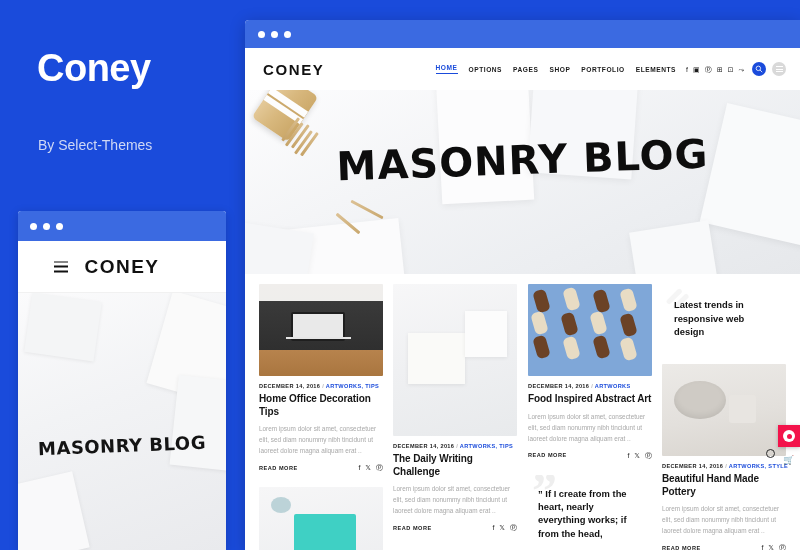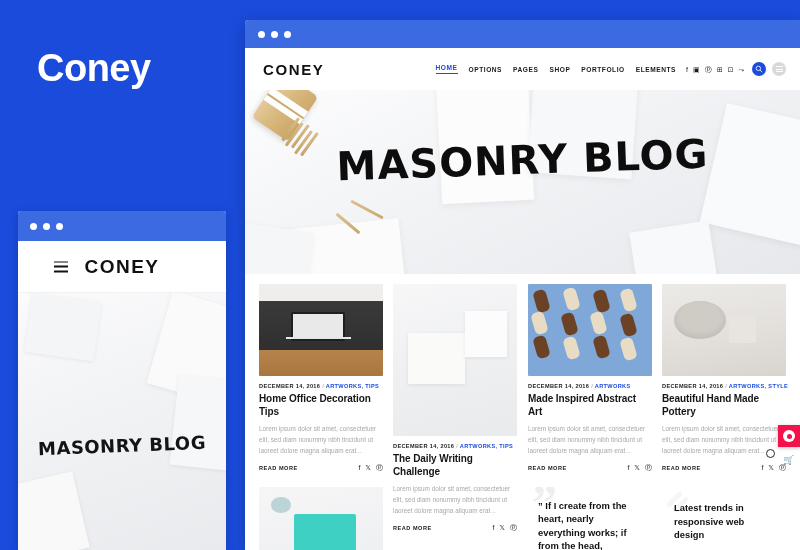--- a/index.html
+++ b/index.html
@@ -276,20 +276,21 @@
   .fw-globe{
     position:absolute; left:-12px; top:24px; width:9px; height:9px;
     border-radius:50%; border:1.2px solid #2b2b2b;
   }
 </style>
 </head>
 <body>
 
 <div class="left-panel">
   <div class="brand-title">Coney</div>
+  <div class="brand-by">By Select-Themes</div>
 
   <div class="mobile-win">
     <div class="mobile-bar">
       <span class="dot"></span>
       <span class="dot"></span>
       <span class="dot"></span>
     </div>
     <div class="mobile-header">
       <span class="burger">
           <i></i>
@@ -431,66 +432,66 @@
             <span class="bar" style="left:6%;top:56%;background:#6b4226;"></span>
             <span class="bar" style="left:30%;top:58%;background:#e8dcc4;"></span>
             <span class="bar" style="left:54%;top:56%;background:#6b4226;"></span>
             <span class="bar" style="left:76%;top:59%;background:#e8dcc4;"></span>
           </div>
           <div class="meta">
             <span>DECEMBER 14, 2016</span>
             <span class="sep">/</span>
             <span class="cat">ARTWORKS</span>
           </div>
-          <div class="card-title">Made Inspired Abstract Art</div>
+          <div class="card-title">Food Inspired Abstract Art</div>
           <div class="excerpt">Lorem ipsum dolor sit amet, consectetuer elit, sed diam nonummy nibh tincidunt ut laoreet dolore magna aliquam erat ..</div>
           <div class="cardfoot">
             <span class="readmore">READ MORE</span>
             <span class="cardsoc">
               <span>f</span>
               <span>𝕏</span>
               <span>ⓟ</span>
             </span>
           </div>
         </div>
         <div class="card quote-card">
           <span class="quote-mark">”</span>
           <div class="quote-text">
             <span>”</span>
             <span>If I create from the heart, nearly everything works; if from the head,</span>
           </div>
         </div>
       </div>
 
       <div class="col c4">
+        <div class="card link-card">
+          <svg class="link-wm" viewBox="0 0 40 30">
+            <path d="M6 18 L18 6" stroke="#ededed" stroke-width="6" stroke-linecap="round" fill="none"></path>
+            <path d="M14 24 L26 12" stroke="#ededed" stroke-width="6" stroke-linecap="round" fill="none"></path>
+          </svg>
+          <div class="link-text">Latest trends in responsive web design</div>
+        </div>
         <div class="card">
           <div class="thumb t-pottery"></div>
           <div class="meta">
             <span>DECEMBER 14, 2016</span>
             <span class="sep">/</span>
             <span class="cat">ARTWORKS, STYLE</span>
           </div>
           <div class="card-title">Beautiful Hand Made Pottery</div>
           <div class="excerpt">Lorem ipsum dolor sit amet, consectetuer elit, sed diam nonummy nibh tincidunt ut laoreet dolore magna aliquam erat ..</div>
           <div class="cardfoot">
             <span class="readmore">READ MORE</span>
             <span class="cardsoc">
               <span>f</span>
               <span>𝕏</span>
               <span>ⓟ</span>
             </span>
           </div>
         </div>
-        <div class="card link-card">
-          <svg class="link-wm" viewBox="0 0 40 30">
-            <path d="M6 18 L18 6" stroke="#ededed" stroke-width="6" stroke-linecap="round" fill="none"></path>
-            <path d="M14 24 L26 12" stroke="#ededed" stroke-width="6" stroke-linecap="round" fill="none"></path>
-          </svg>
-          <div class="link-text">Latest trends in responsive web design</div>
-        </div>
       </div>
 
     </div>
   </div>
 </div>
 
 <div class="float-widget">
   <div class="fw-main">
     <span class="fw-ring">
         <i></i>

